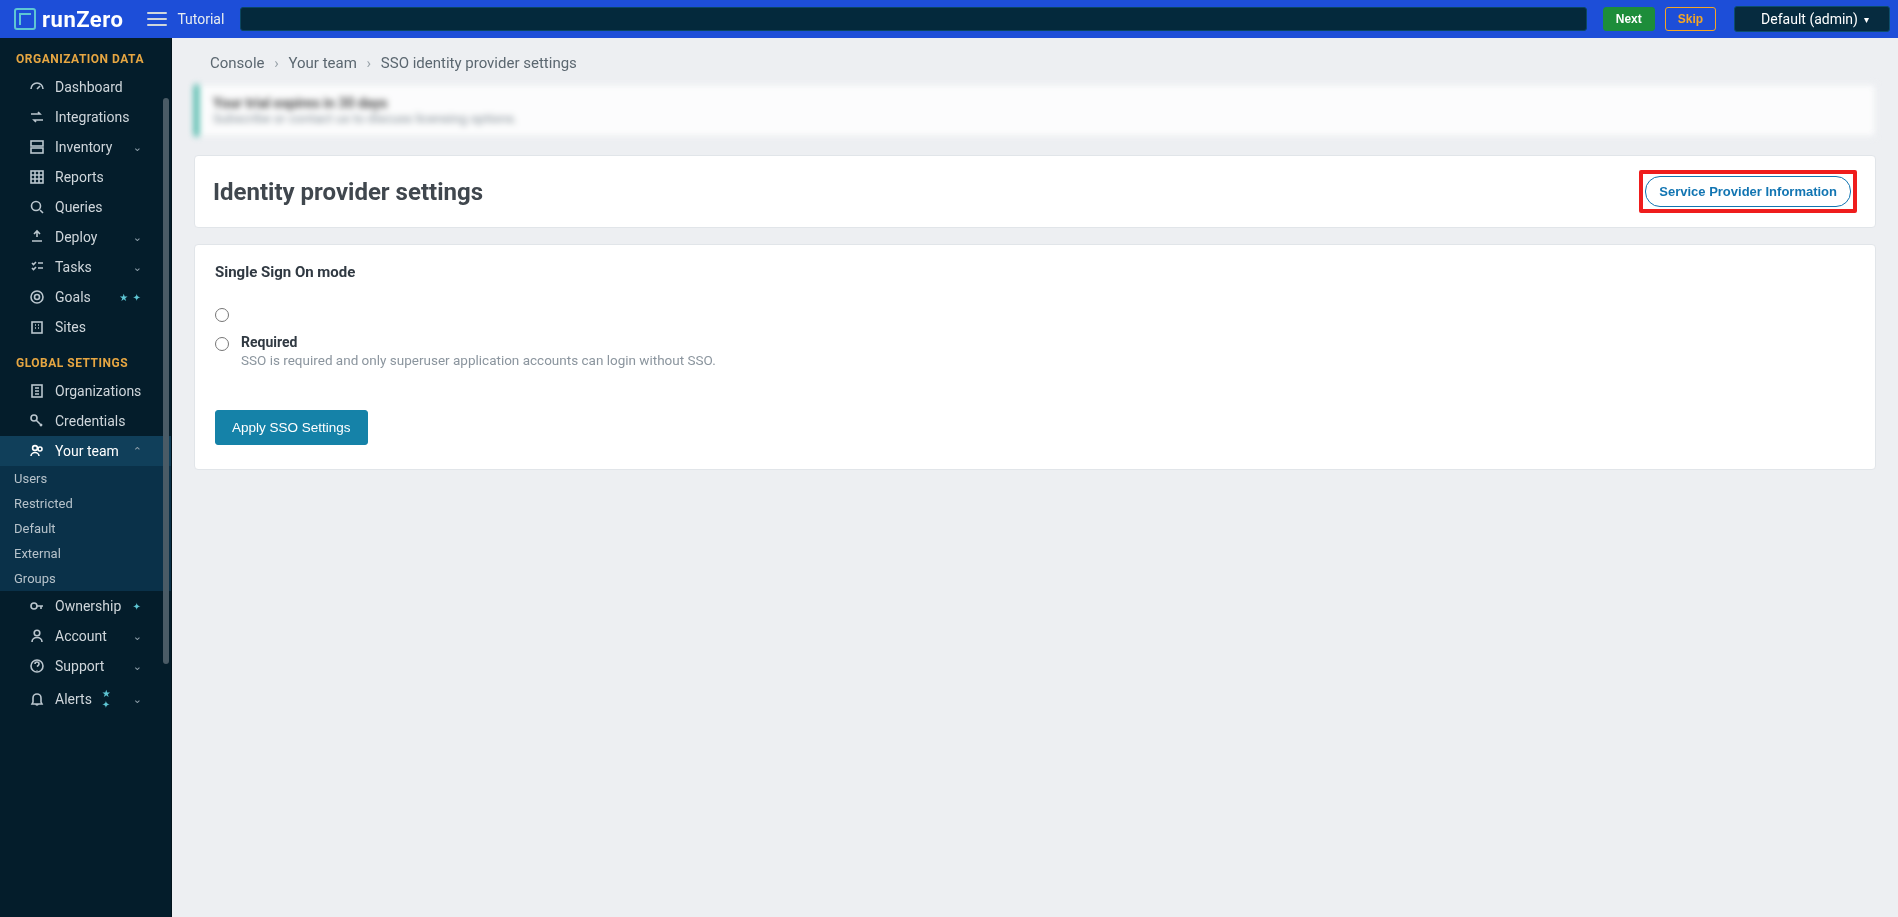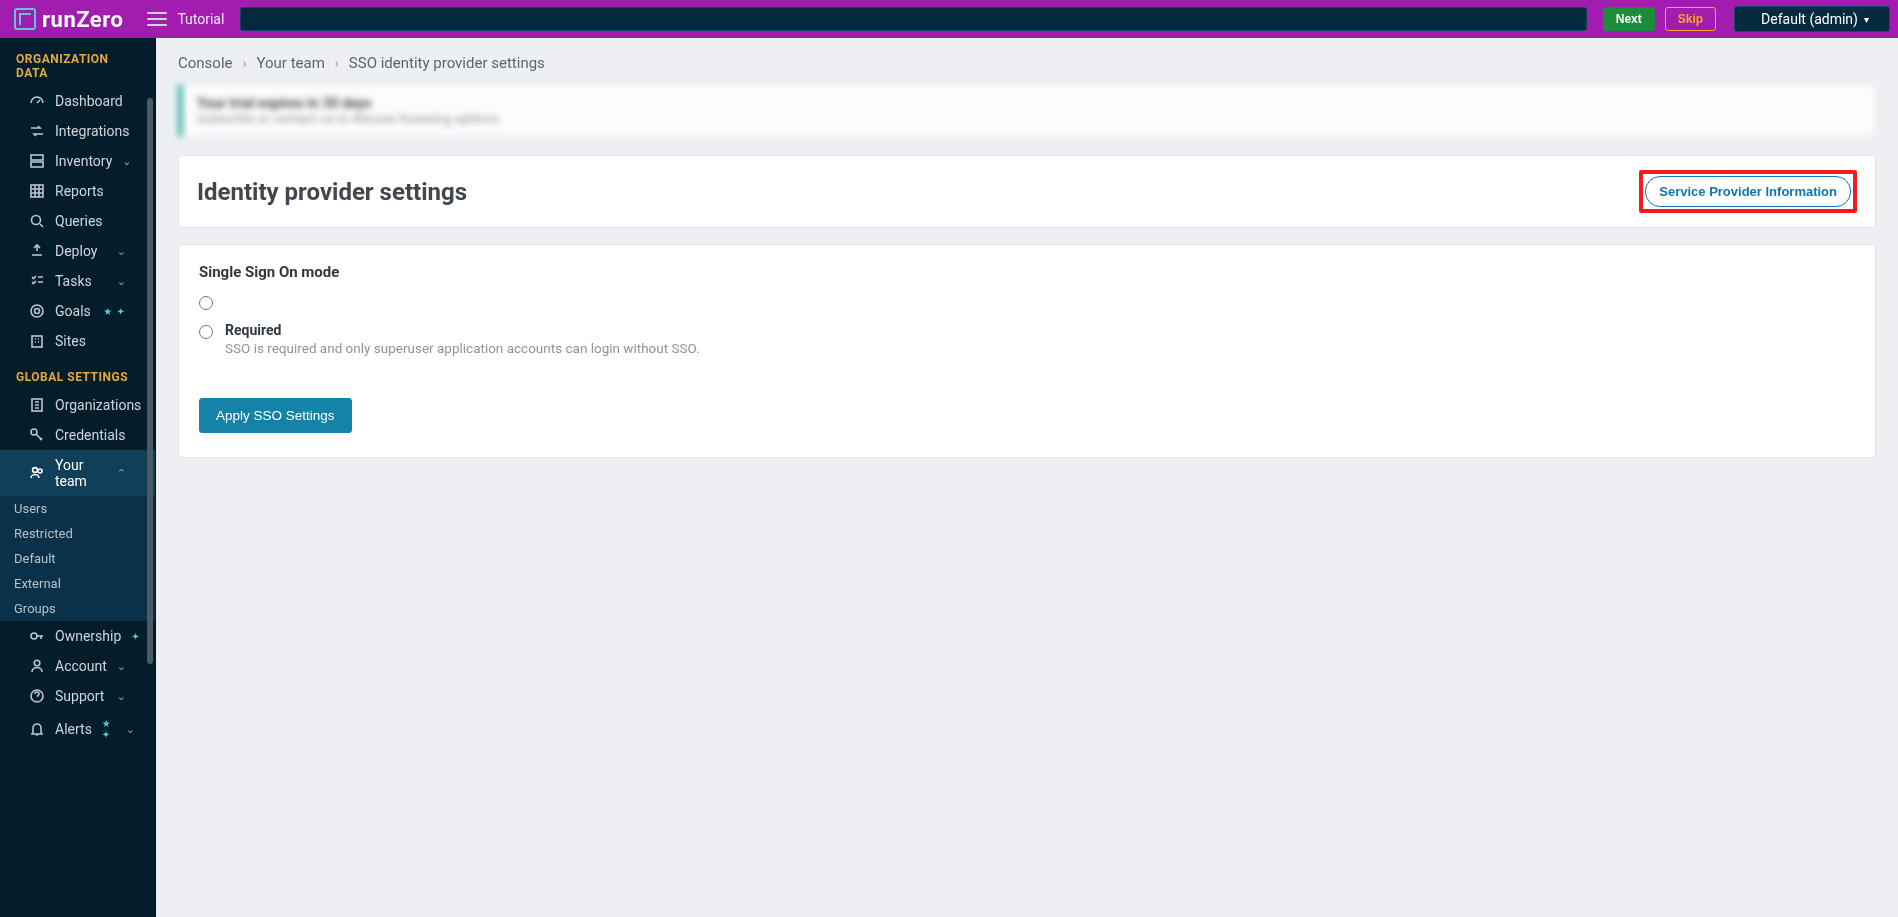--- a/index.html
+++ b/index.html
@@ -2,21 +2,21 @@
 <html><head>
 <meta charset="utf-8">
 <style>
   * { box-sizing: border-box; margin: 0; padding: 0; }
   html, body { height: 100%; font-family: -apple-system, BlinkMacSystemFont, "Segoe UI", Roboto, sans-serif; }
   body { display: flex; flex-direction: column; background: #edeff2; color: #333; }
 
   
   .topbar {
     display: flex; align-items: center; height: 38px;
-    background: #a21caf; color: #fff; padding: 0 8px 0 0; gap: 10px;
+    background: #1d4ed8; color: #fff; padding: 0 8px 0 0; gap: 10px;
   }
   .logo { display: flex; align-items: center; gap: 6px; padding: 0 14px; font-weight: 700; font-size: 22px; letter-spacing: 0.5px;}
   .logo-mark {
     width: 22px; height: 22px; border: 2.5px solid #5ec6d4; border-radius: 3px;
     position: relative;
   }
   .logo-mark::after { content: ""; position: absolute; inset: 3px; border-left: 2.5px solid #5ec6d4; border-top: 2.5px solid #5ec6d4;}
   .hamburger { width: 20px; height: 14px; display: flex; flex-direction: column; justify-content: space-between; cursor: pointer;}
   .hamburger span { height: 2px; background: #cfd6db; border-radius: 1px;}
   .topbar-label { font-size: 14px; color: #e8edf0; text-align: center; }
@@ -30,21 +30,21 @@
   .org-switch {
     display: flex; align-items: center; gap: 6px; margin-left: 8px;
     background: #062b3f; border: 1px solid #0c4d6b; padding: 4px 20px; border-radius: 3px;
     font-size: 14px; cursor: pointer;
   }
   .org-switch .caret { font-size: 10px; }
 
   
   .body-row { flex: 1; display: flex; min-height: 0; }
   .sidebar {
-    width: 156px; background: #041d2b; color: #a8b5bf;
+    width: 172px; background: #041d2b; color: #a8b5bf;
     overflow-y: auto; font-size: 14px; border-right: 1px solid #02131c;
     position: relative;
   }
   .sidebar-inner { padding-bottom: 20px;}
   .section-header {
     color: #e6a642; font-size: 12px; font-weight: 700; letter-spacing: 0.5px;
     padding: 14px 16px 6px;
   }
   .nav-item {
     display: flex; align-items: center; gap: 10px; padding: 7px 29px;
@@ -63,21 +63,21 @@
   .sidebar-scrollbar {
     position: absolute; right: 2px; top: 60px; bottom: 10px; width: 6px;
   }
   .sidebar-scrollbar::after {
     content:""; position: absolute; top: 0; left:0; right:0; height: 70%;
     background: #4a5b66; border-radius: 3px;
   }
 
   
   .main { flex: 1; overflow: auto; padding: 14px 22px; }
-  .breadcrumb { font-size: 15px; color: #5b6770; padding: 2px 0 12px; }
+  .breadcrumb { font-size: 15px; color: #5b6770; padding: 2px 0 12px; margin-left: 16px; }
   .breadcrumb a { color: #5b6770; text-decoration: none;}
   .breadcrumb .sep { margin: 0 6px; color: #9aa3aa;}
   .breadcrumb .current { color: #5b6770;}
   .banner {
     background: #fff; border: 1px solid #e1e5e9; border-radius: 3px;
     padding: 10px 14px; display: flex; gap: 12px; margin-bottom: 18px;
     border-left: 5px solid #1aa893; filter: blur(3px); opacity: 0.85;
   }
   .banner .line1 { font-weight: 700; font-size: 14px;}
   .banner .line2 { font-size: 13px; color: #74808a;}
@@ -91,21 +91,21 @@
   }
   .panel-title { font-size: 24px; font-weight: 700; color: #40474e;}
   .sp-highlight {
     border: 4px solid #ef1d1d; border-radius: 2px; padding: 2px;
   }
   .btn-sp {
     background: #fff; color: #1275b2; border: 1px solid #1275b2;
     font-size: 13px; font-weight: 700; padding: 7px 13px; border-radius: 15px; cursor: pointer;
   }
   .panel-body { padding: 18px 20px 24px; }
-  .group-title { font-weight: 700; font-size: 15px; color: #303942; margin-bottom: 12px;}
+  .group-title { font-weight: 700; font-size: 15px; color: #303942; margin-bottom: 24px;}
   .radio-row { display: flex; align-items: flex-start; gap: 12px; margin-bottom: 12px;}
   .radio-row input[type=radio] { margin-top: 3px; accent-color: #2276b8; width: 14px; height: 14px;}
   .radio-label { font-weight: 700; font-size: 14px; color: #303942;}
   .radio-desc { font-size: 13.5px; color: #8b959e; margin-top: 2px;}
   .btn-apply {
     background: #1582a8; color: #fff; border: 1px solid #1582a8;
     padding: 9px 16px; border-radius: 3px; font-size: 13.5px; cursor: pointer;
     margin-top: 30px;
   }
 </style>

